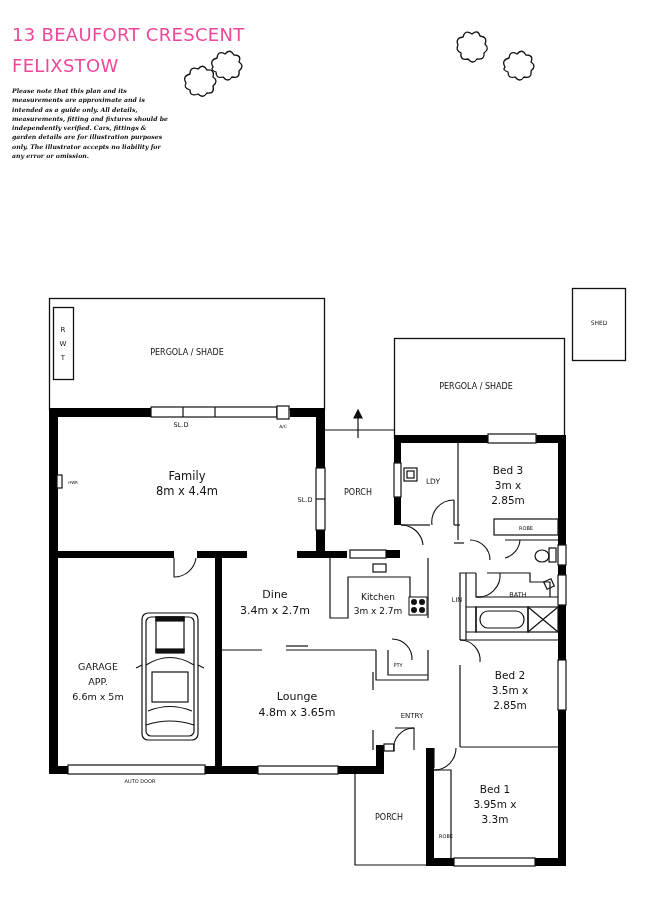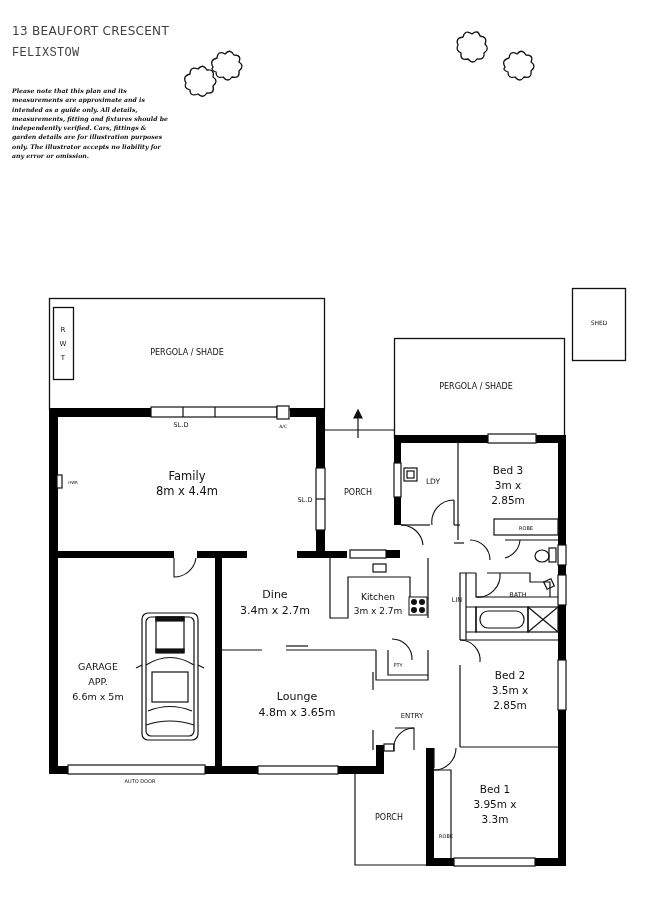--- a/index.html
+++ b/index.html
@@ -1,26 +1,26 @@
 <!DOCTYPE html>
 <html><head>
   <meta charset="utf-8">
   <style>
     html, body { margin: 0; padding: 0; background: #ffffff; }
     body { width: 650px; height: 897px; position: relative; overflow: hidden; font-family: "DejaVu Sans", sans-serif; color: #111; }
-    .title { position: absolute; left: 12px; font-family: "DejaVu Sans", sans-serif; font-size: 12px; letter-spacing: 0.3px; color: #404040; text-align: right; }
+    .title { position: absolute; left: 12px; font-family: "DejaVu Sans", sans-serif; font-size: 18px; letter-spacing: 0.3px; color: #ec4899; text-align: right; }
     .disclaimer { position: absolute; left: 12px; top: 86px; width: 160px; font-family: "DejaVu Serif", serif; font-style: italic; font-size: 6.2px; line-height: 9.3px; font-weight: bold; color: #111; }
     svg.plan { position: absolute; left: 0; top: 0; }
     .lbl { font-family: "DejaVu Sans", sans-serif; fill: #111; }
   </style>
 </head>
 <body>
 
 <div class="title" style="top:24px;">13 BEAUFORT CRESCENT</div>
-<div class="title" style="top:46px;font-family:Liberation Mono, monospace;">FELIXSTOW</div>
+<div class="title" style="top:55px;">FELIXSTOW</div>
 <div class="disclaimer">Please note that this plan and its measurements are approximate and is intended as a guide only. All details, measurements, fitting and fixtures should be independently verified. Cars, fittings &amp; garden details are for illustration purposes only. The illustrator accepts no liability for any error or omission.</div>
 
 <svg class="plan" width="650" height="897" viewBox="0 0 650 897" xmlns="http://www.w3.org/2000/svg">
 
   <g fill="#fff" stroke="#111" stroke-width="1.3">
     <path d="M186,83 q-4,-7 4,-9 q0,-8 8,-5 q5,-6 9,1 q8,-1 6,7 q6,4 0,9 q2,8 -6,7 q-4,6 -9,1 q-8,3 -8,-4 q-7,-2 -4,-7 z"></path>
     <path d="M213,67 q-4,-7 4,-9 q1,-8 8,-4 q5,-6 9,1 q8,0 5,7 q6,4 0,9 q1,8 -7,6 q-4,6 -9,0 q-7,2 -7,-5 q-6,-2 -3,-5 z"></path>
     <path d="M458,45 q-3,-7 5,-8 q2,-8 9,-3 q6,-5 8,2 q8,1 5,8 q5,5 -1,9 q1,7 -7,6 q-4,6 -9,0 q-8,2 -7,-6 q-6,-3 -3,-8 z"></path>
     <path d="M505,67 q-4,-7 4,-9 q1,-8 8,-4 q5,-6 9,1 q8,0 5,7 q6,4 0,9 q1,8 -7,6 q-4,6 -9,0 q-7,2 -7,-5 q-6,-2 -3,-5 z"></path>
   </g>

